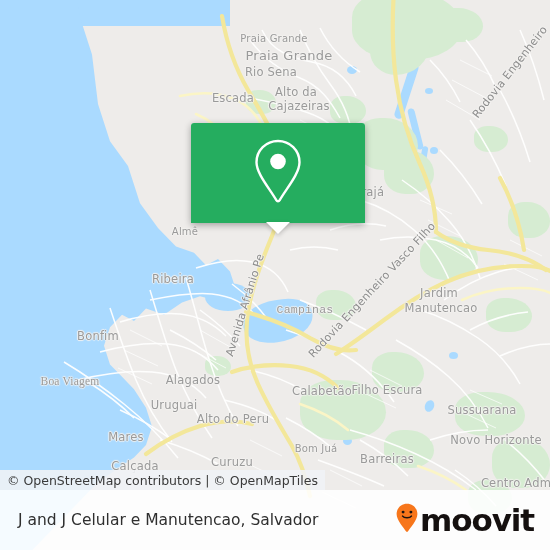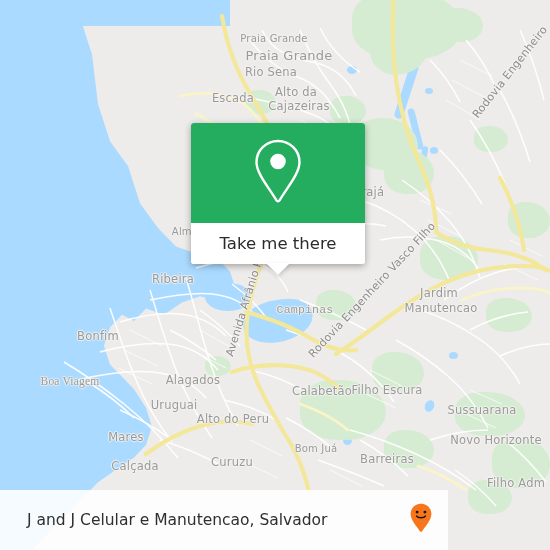--- a/index.html
+++ b/index.html
@@ -161,26 +161,26 @@
     font-size: 12.5px;
     font-family: "DejaVu Sans", sans-serif;
     z-index: 20;
     white-space: nowrap;
   }
 
   
   #footer {
     position: absolute;
     left: 0; bottom: 0;
-    width: 448px; height: 60px;
+    width: 550px; height: 60px;
     background: rgba(255,255,255,.88);
     display: flex;
     align-items: center;
     justify-content: space-between;
-    padding: 0 16px 0 27px;
+    padding: 0 16px 0 18px;
     z-index: 25;
     gap: 28px;
   }
   #footer-title {
     color: #2f2f2f;
     font-size: 15.5px;
     font-family: "DejaVu Sans", sans-serif;
     white-space: nowrap;
   }
   #brand {
@@ -350,51 +350,52 @@
       <div class="lbl s2" style="left:233px;top:419px;">Alto do Peru</div>
       <div class="lbl s2" style="left:322px;top:391px;">Calabetão</div>
       <div class="lbl s2" style="left:387px;top:390px;">Filho Escura</div>
       <div class="lbl s2" style="left:482px;top:410px;">Sussuarana</div>
       <div class="lbl s2" style="left:496px;top:440px;text-align:center;">Novo Horizonte</div>
       <div class="lbl s2" style="left:126px;top:437px;">Mares</div>
       <div class="lbl s2" style="left:232px;top:462px;">Curuzu</div>
       <div class="lbl s1" style="left:316px;top:448px;">Bom Juá</div>
       <div class="lbl s2" style="left:387px;top:459px;">Barreiras</div>
       <div class="lbl s2" style="left:135px;top:466px;">Calçada</div>
-      <div class="lbl s2" style="left:516px;top:483px;">Filho Adm</div>
+      <div class="lbl s2" style="left:516px;top:483px;">Centro Adm</div>
     </div>
 
     <div>
       <div class="lbl road-lbl" style="left:510px;top:72px;transform:translate(-50%,-50%) rotate(-52deg);">Rodovia Engenheiro</div>
       <div class="lbl road-lbl" style="left:372px;top:290px;transform:translate(-50%,-50%) rotate(-47deg);">Rodovia Engenheiro Vasco Filho</div>
       <div class="lbl road-lbl" style="left:245px;top:305px;transform:translate(-50%,-50%) rotate(-73deg);">Avenida Afrânio Pe</div>
     </div>
   </div>
 
   <div id="popup">
     <div id="popup-green">
       <span>
         <svg width="56" height="70" viewBox="0 0 56 70" fill="none" aria-hidden="true">
           <path d="M28 5 C16 5 6.5 14.5 6.5 26.3 C6.5 38 20 53 26.3 64.2 C27.1 65.5 28.9 65.5 29.7 64.2 C36 53 49.5 38 49.5 26.3 C49.5 14.5 40 5 28 5 Z" stroke="#ffffff" stroke-width="2.4" fill="none"></path>
           <circle cx="28" cy="25.5" r="7.8" fill="#ffffff"></circle>
         </svg>
       </span>
     </div>
-    <div id="popup-cta">Take me there</div>
     <div id="popup-tail"></div>
   </div>
 
+  <div id="attrib">© OpenStreetMap contributors | © OpenMapTiles</div>
 
   <div id="footer">
     <div id="footer-title">J and J Celular e Manutencao, Salvador</div>
     <div id="brand">
       <span id="brand-pin">
         <svg width="22" height="30" viewBox="0 0 22 30" aria-hidden="true">
           <path d="M11 0.8 C5.1 0.8 0.6 5.3 0.6 11.1 C0.6 17.3 8.2 25.6 10.2 28.6 C10.6 29.2 11.4 29.2 11.8 28.6 C13.8 25.6 21.4 17.3 21.4 11.1 C21.4 5.3 16.9 0.8 11 0.8 Z" fill="#f7761b"></path>
           <circle cx="7.1" cy="9.1" r="1.45" fill="#1a1311"></circle>
           <circle cx="14.9" cy="9.1" r="1.45" fill="#1a1311"></circle>
           <path d="M6.6 13.1 C8.1 15.4 13.9 15.4 15.4 13.1" stroke="#1a1311" stroke-width="1.5" fill="none" stroke-linecap="round"></path>
         </svg>
       </span>
+      <span id="brand-word">moovit</span>
     </div>
   </div>
 
 </div>
 
 </body></html>

